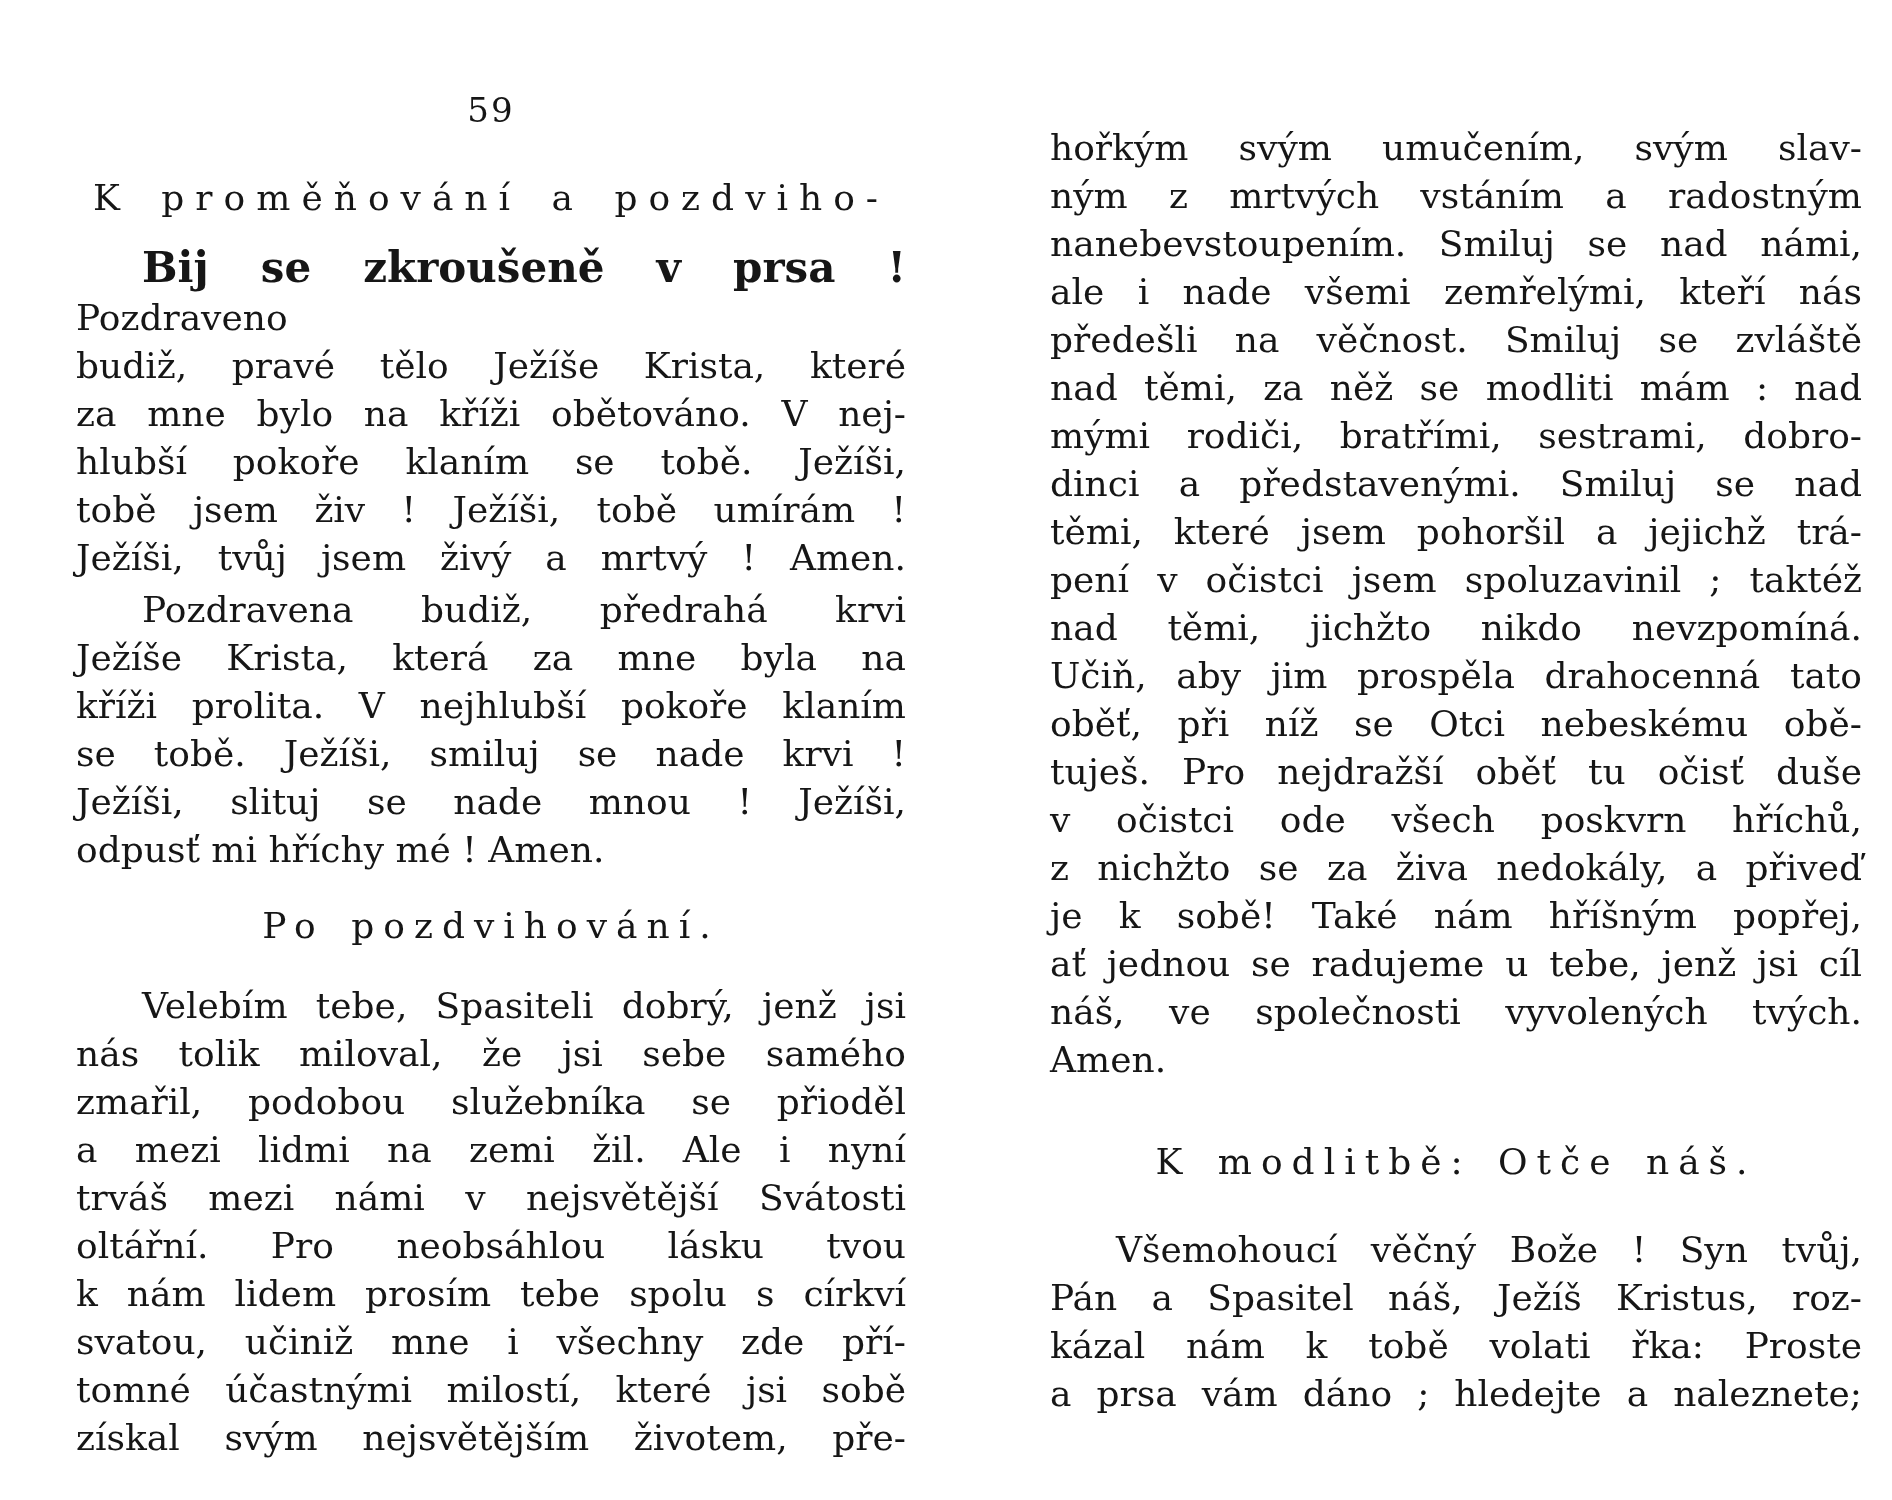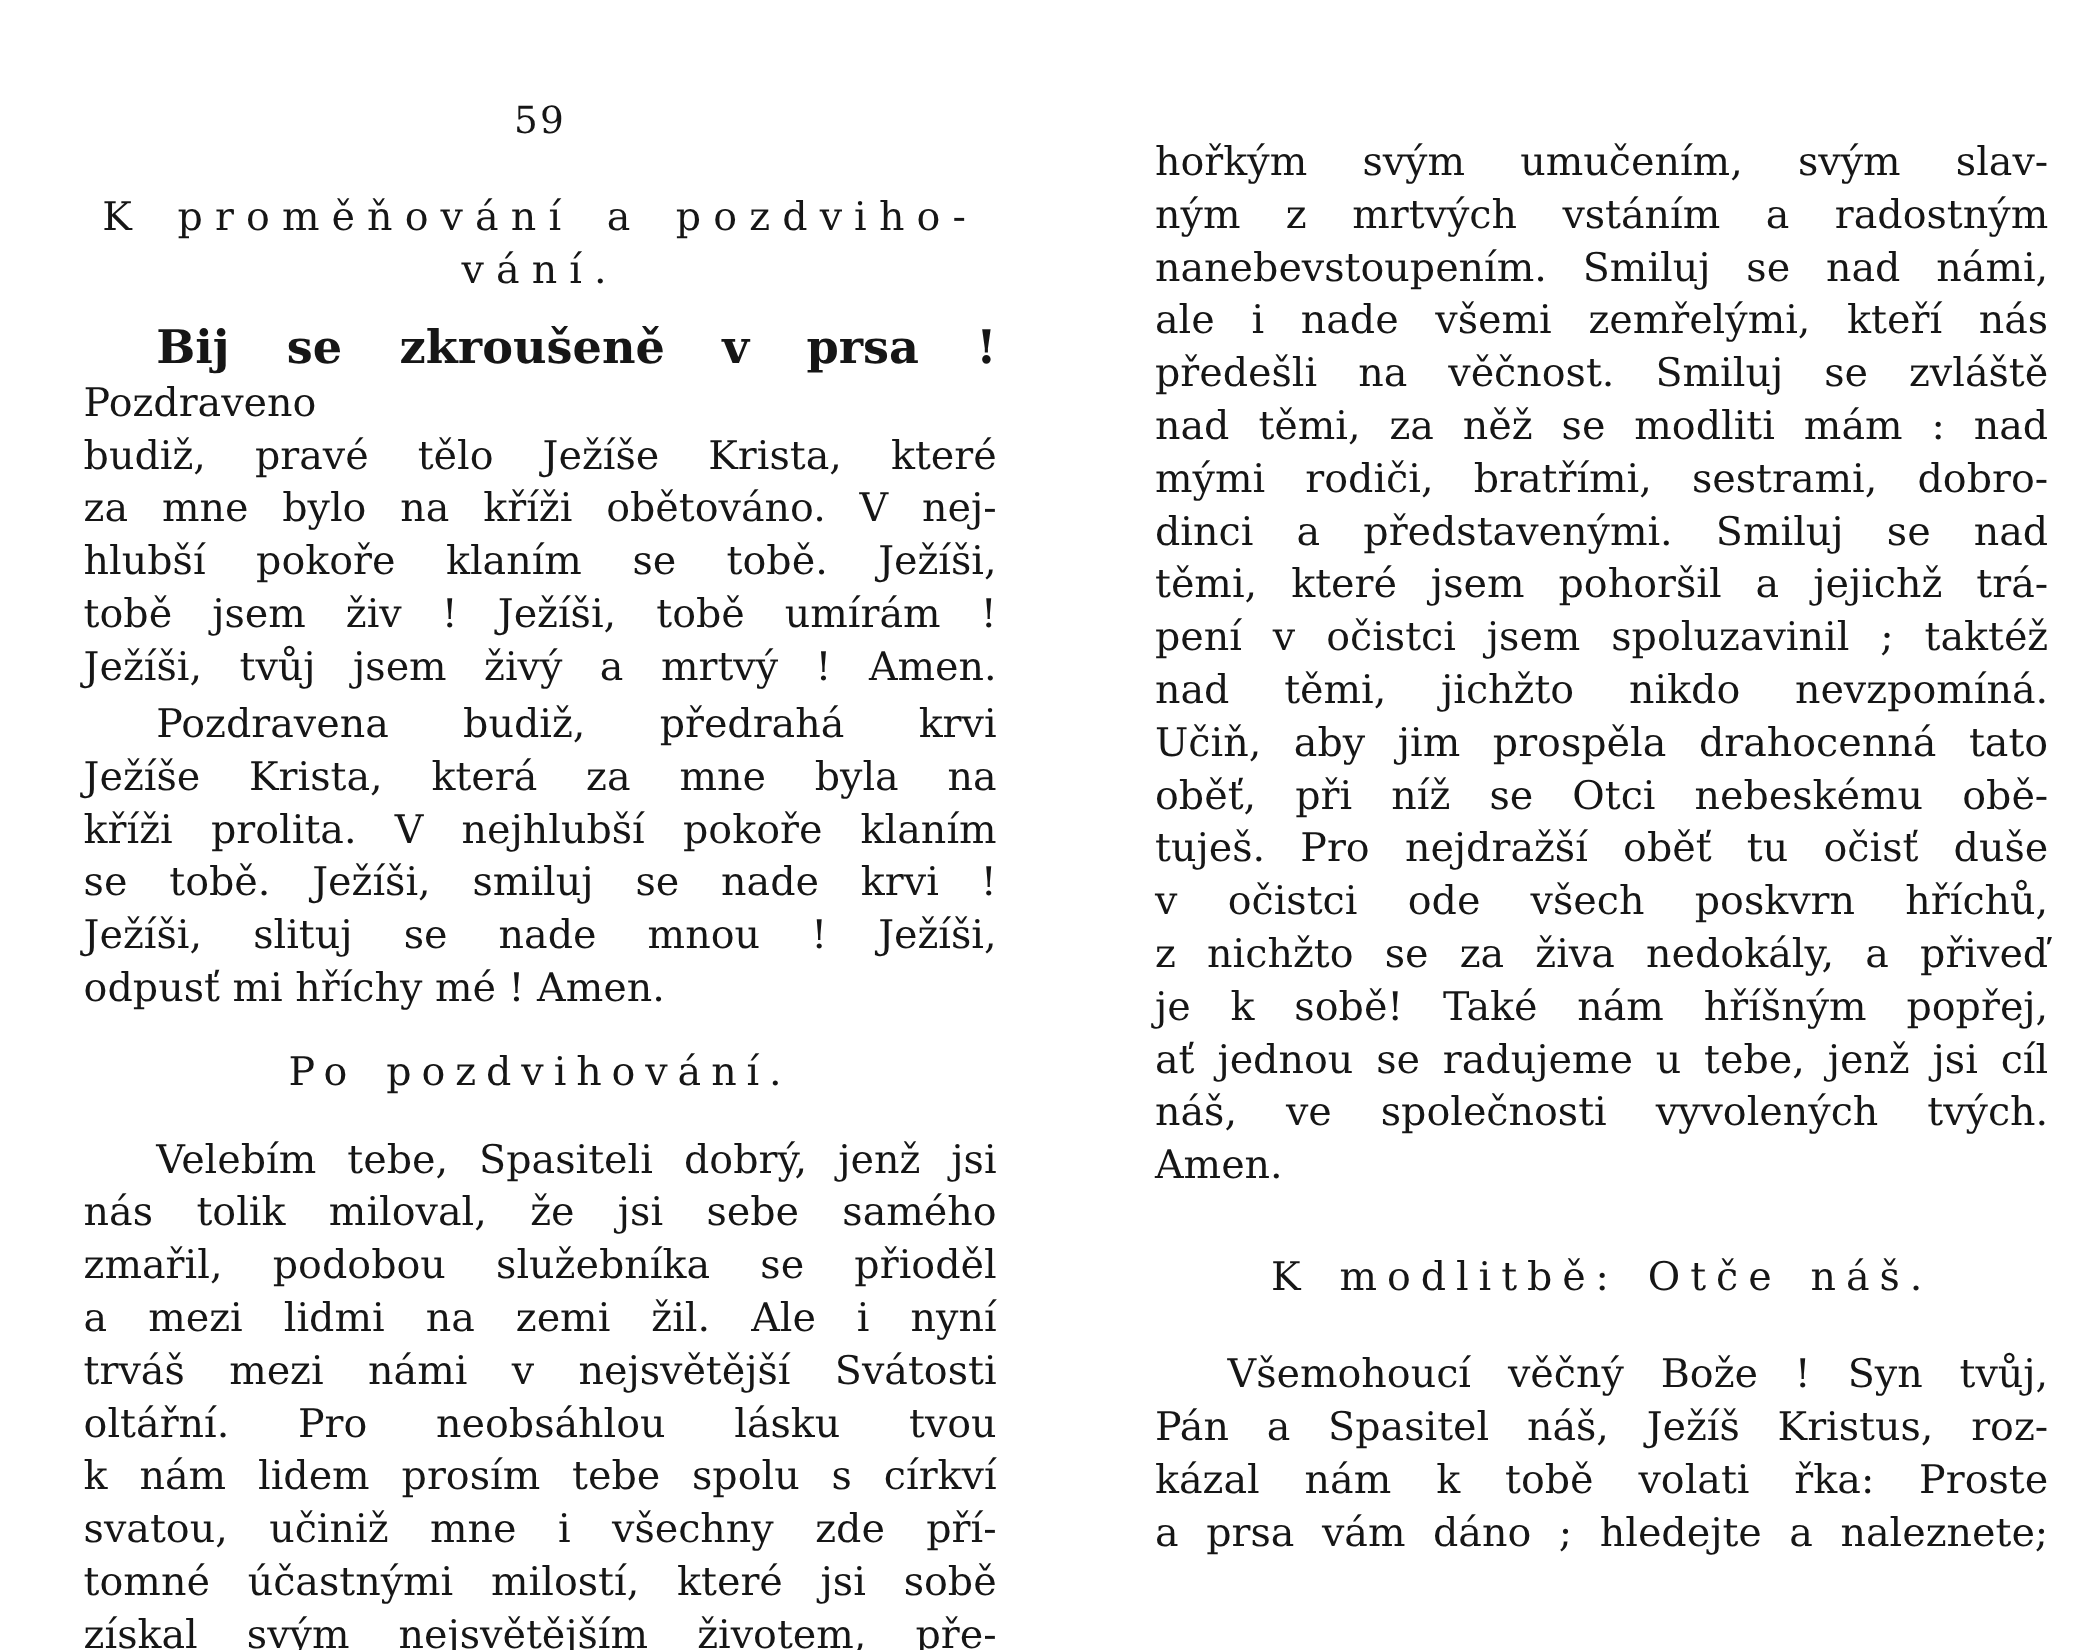--- a/index.html
+++ b/index.html
@@ -50,21 +50,20 @@
 
   <section class="col" id="page-left">
     <header class="page-head">
       <span></span>
       <span class="pnum">59</span>
       <span></span>
     </header>
     <div class="body">
         <div class="block heading">
           <div class="line">K proměňování a pozdviho-</div>
-          <div class="line">vání.</div>
         </div>
         <div class="block para">
           <div class="line indent"><b class="rubric">Bij se zkroušeně v prsa !</b> Pozdraveno</div>
           <div class="line">budiž, pravé tělo Ježíše Krista, které</div>
           <div class="line">za mne bylo na kříži obětováno. V nej-</div>
           <div class="line">hlubší pokoře klaním se tobě. Ježíši,</div>
           <div class="line">tobě jsem živ ! Ježíši, tobě umírám !</div>
           <div class="line">Ježíši, tvůj jsem živý a mrtvý ! Amen.</div>
         </div>
         <div class="block para">

